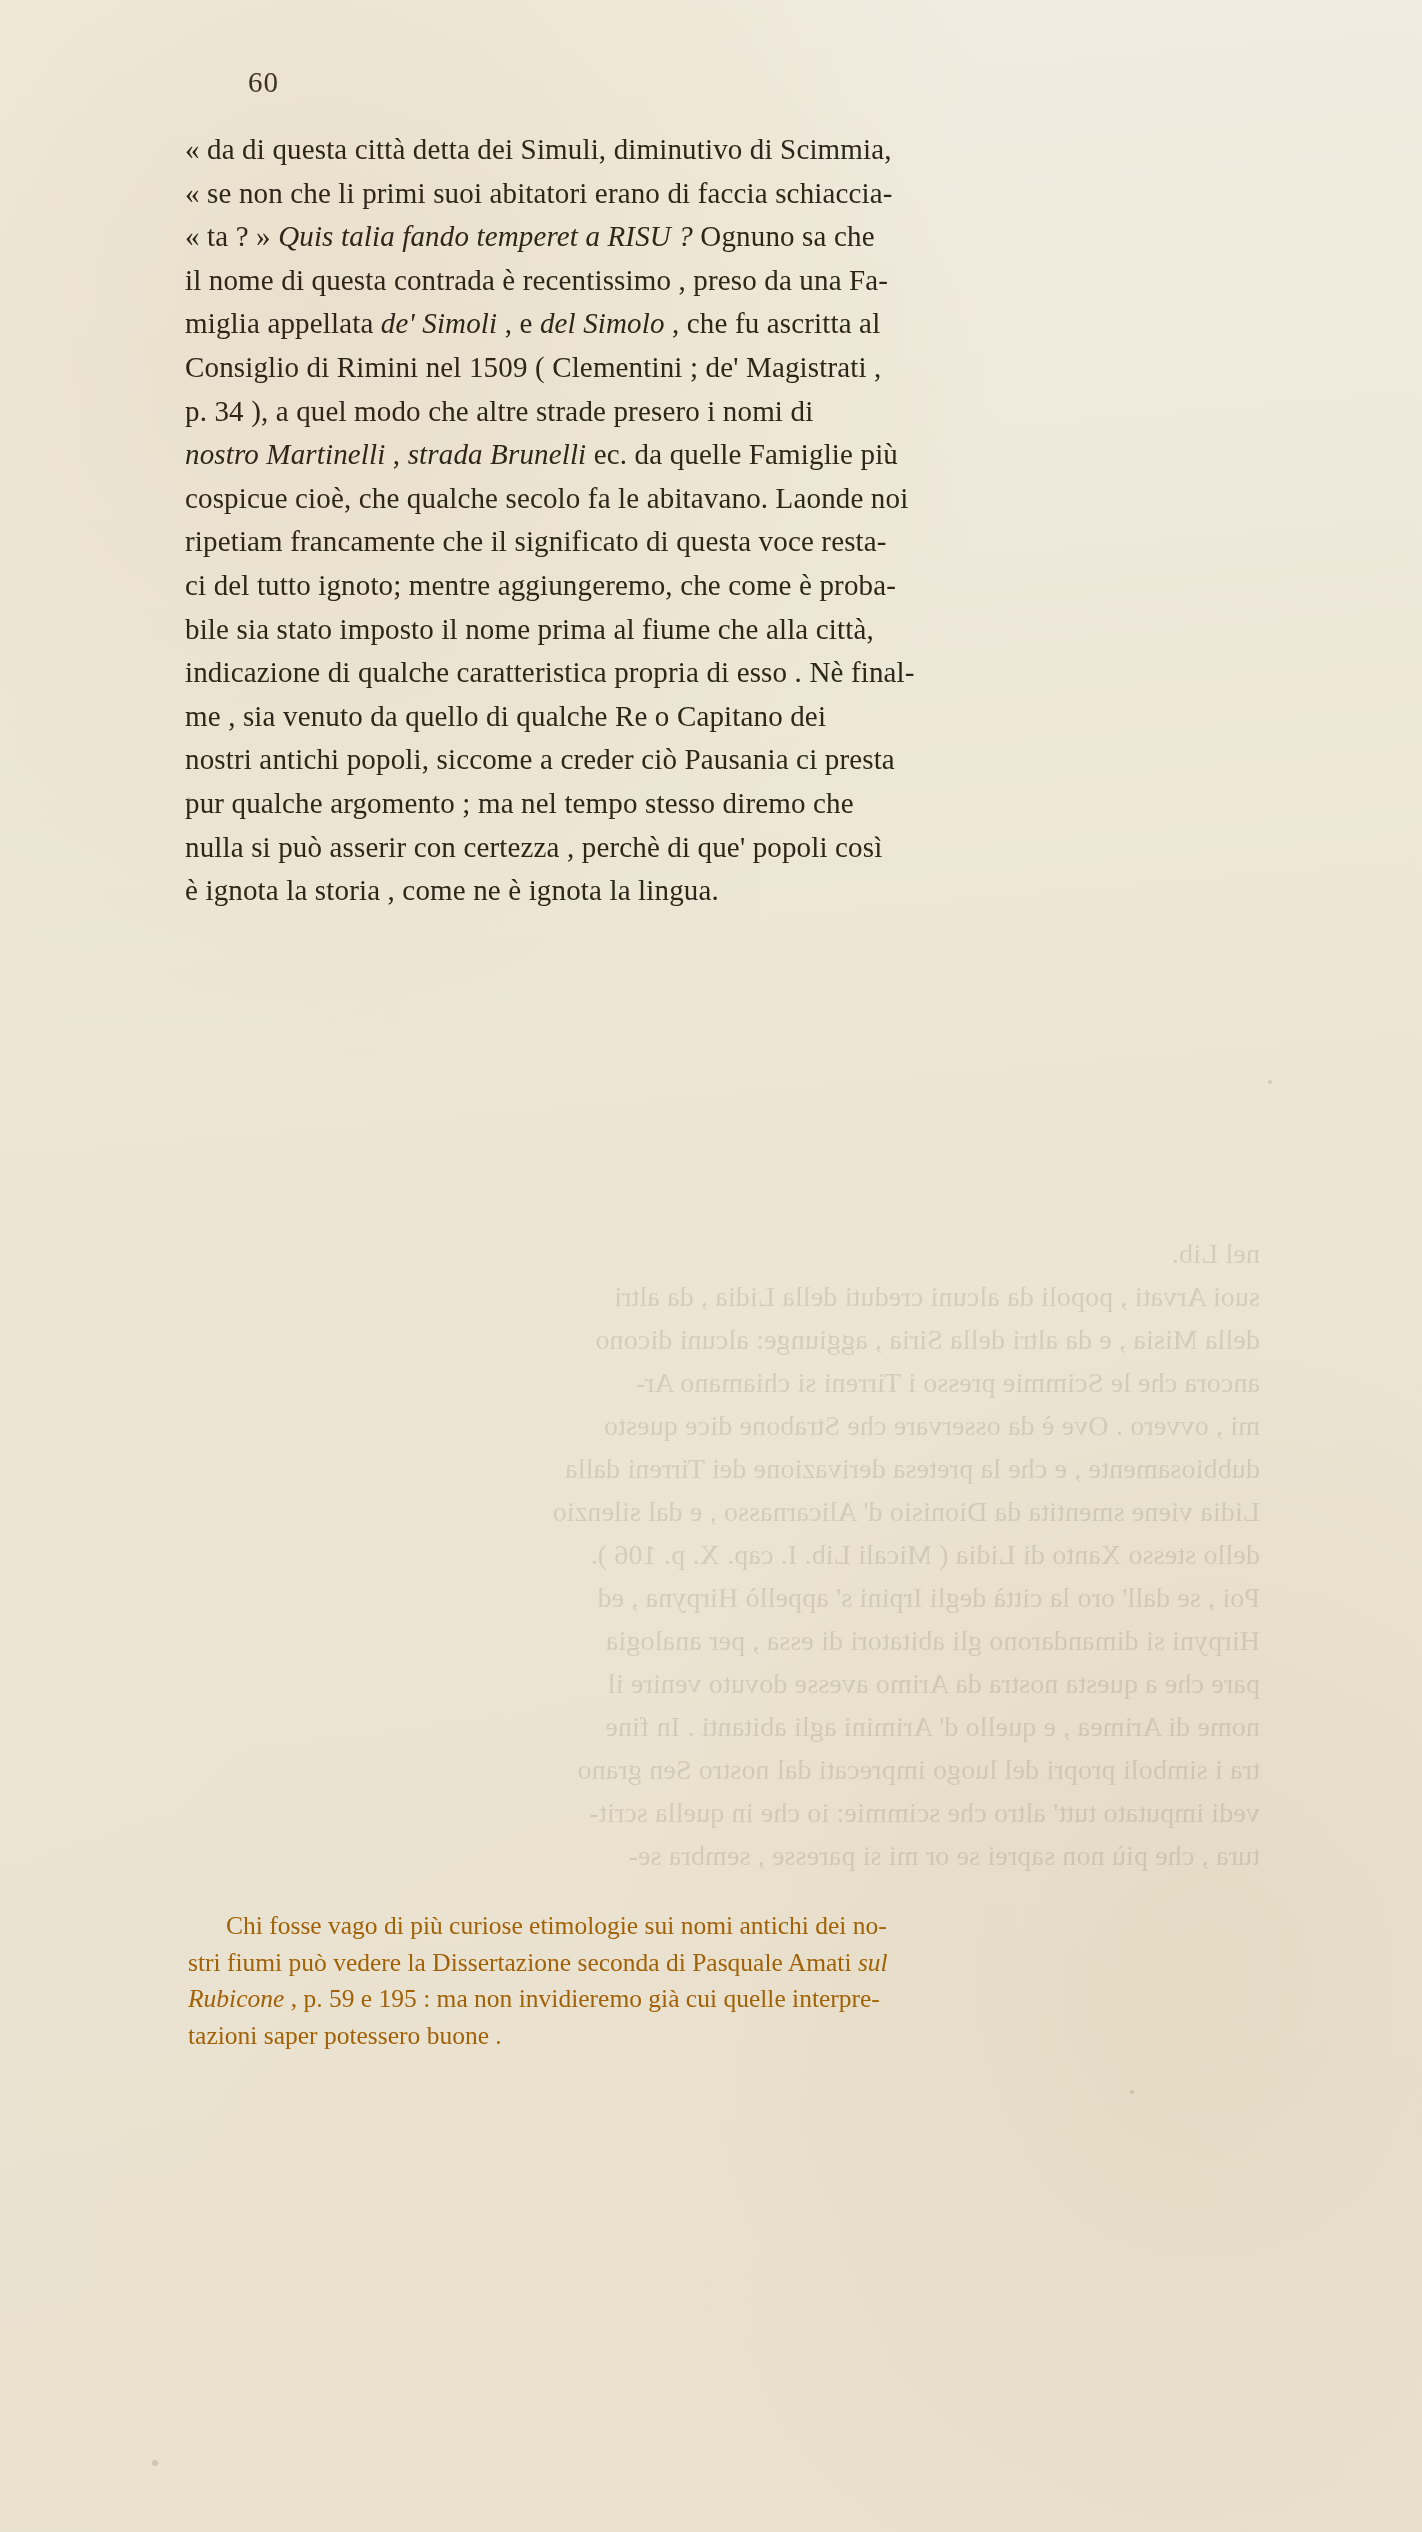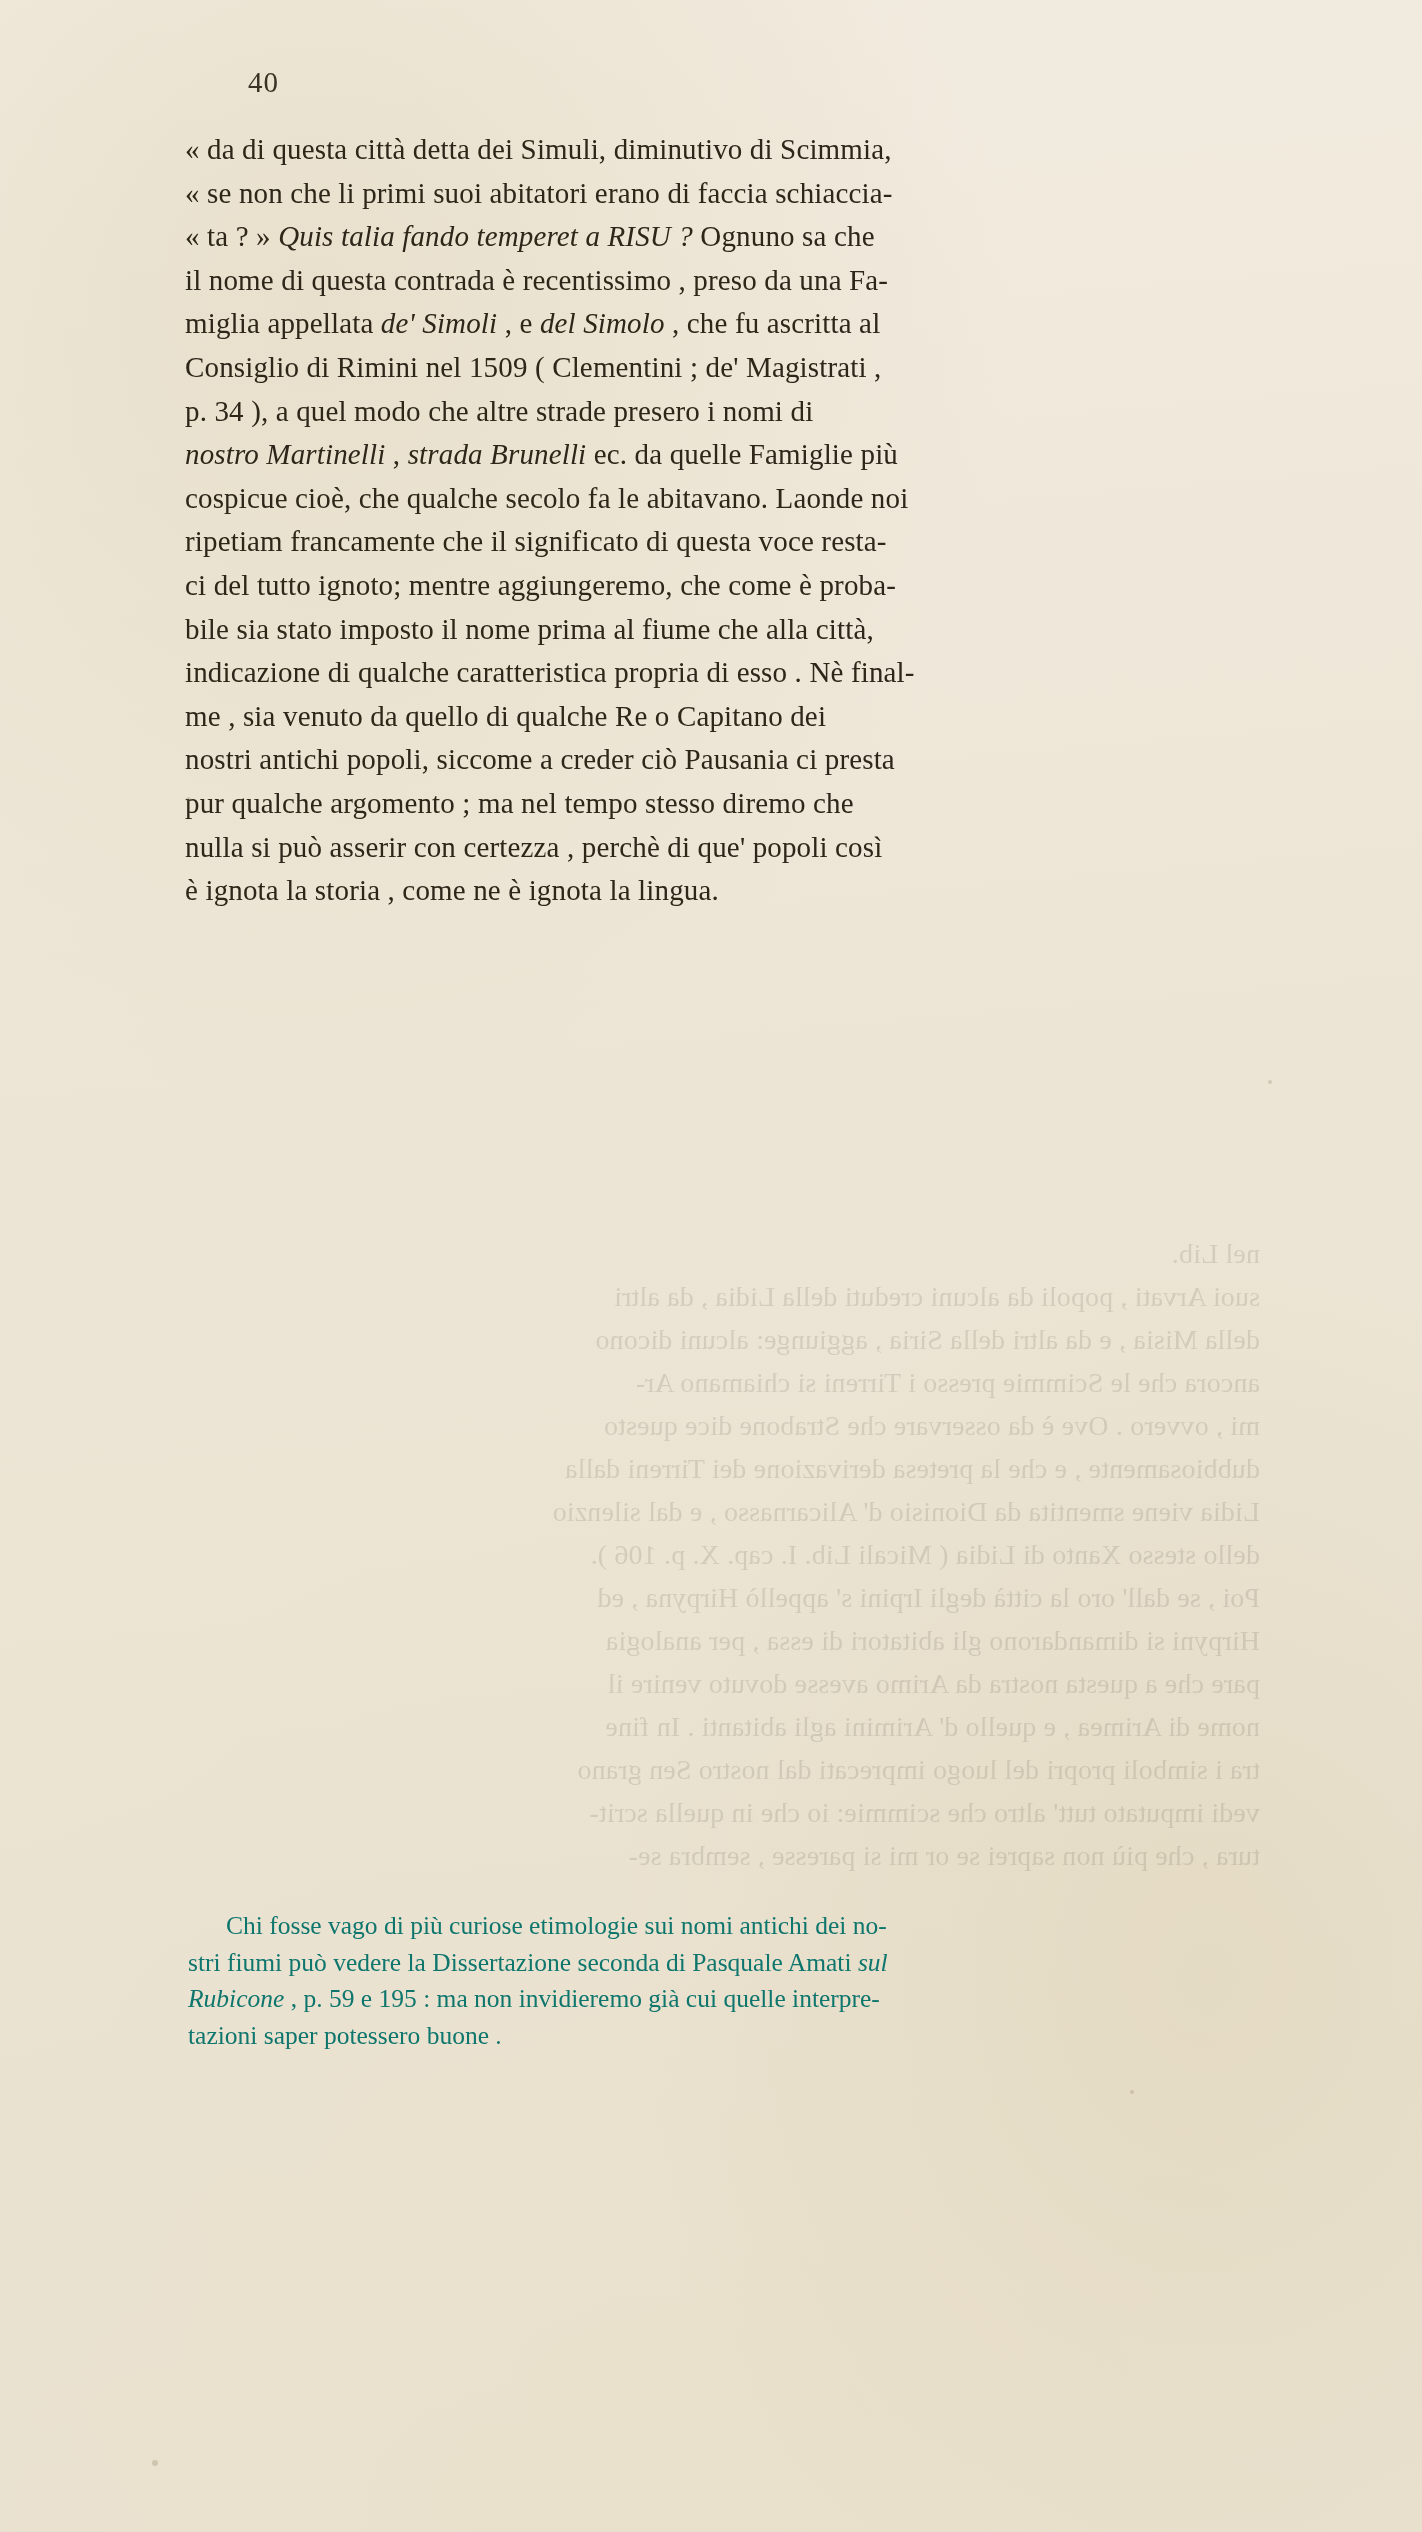--- a/index.html
+++ b/index.html
@@ -77,40 +77,40 @@
     width: 0px;
     border-top: 1px solid rgba(70,60,42,0.0);
   }
   .footnote {
     position: absolute;
     left: 188px;
     top: 1908px;
     width: 1060px;
     font-size: 25.5px;
     line-height: 36.5px;
-    color: #0f766e;
+    color: #a16207;
   }
   .footnote .fline { white-space: nowrap; }
   .footnote .indent { display: inline-block; width: 38px; }
 
   .speck {
     position: absolute;
     border-radius: 50%;
     background: rgba(120,100,70,0.22);
     pointer-events: none;
   }
 </style>
 </head>
 <body>
 
 <div class="paper-tint"></div>
 
 <div class="page">
 
-  <div class="page-number">40</div>
+  <div class="page-number">60</div>
 
   <div class="bleed">
     <div class="line">nel Lib.</div>
     <div class="line">suoi Arvati , popoli da alcuni creduti della Lidia , da altri</div>
     <div class="line">della Misia , e da altri della Siria , aggiunge: alcuni dicono</div>
     <div class="line">ancora che le Scimmie presso i Tirreni si chiamano Ar-</div>
     <div class="line">mi , ovvero . Ove è da osservare che Strabone dice questo</div>
     <div class="line">dubbiosamente , e che la pretesa derivazione dei Tirreni dalla</div>
     <div class="line">Lidia viene smentita da Dionisio d' Alicarnasso , e dal silenzio</div>
     <div class="line">dello stesso Xanto di Lidia ( Micali Lib. I. cap. X. p. 106 ).</div>

